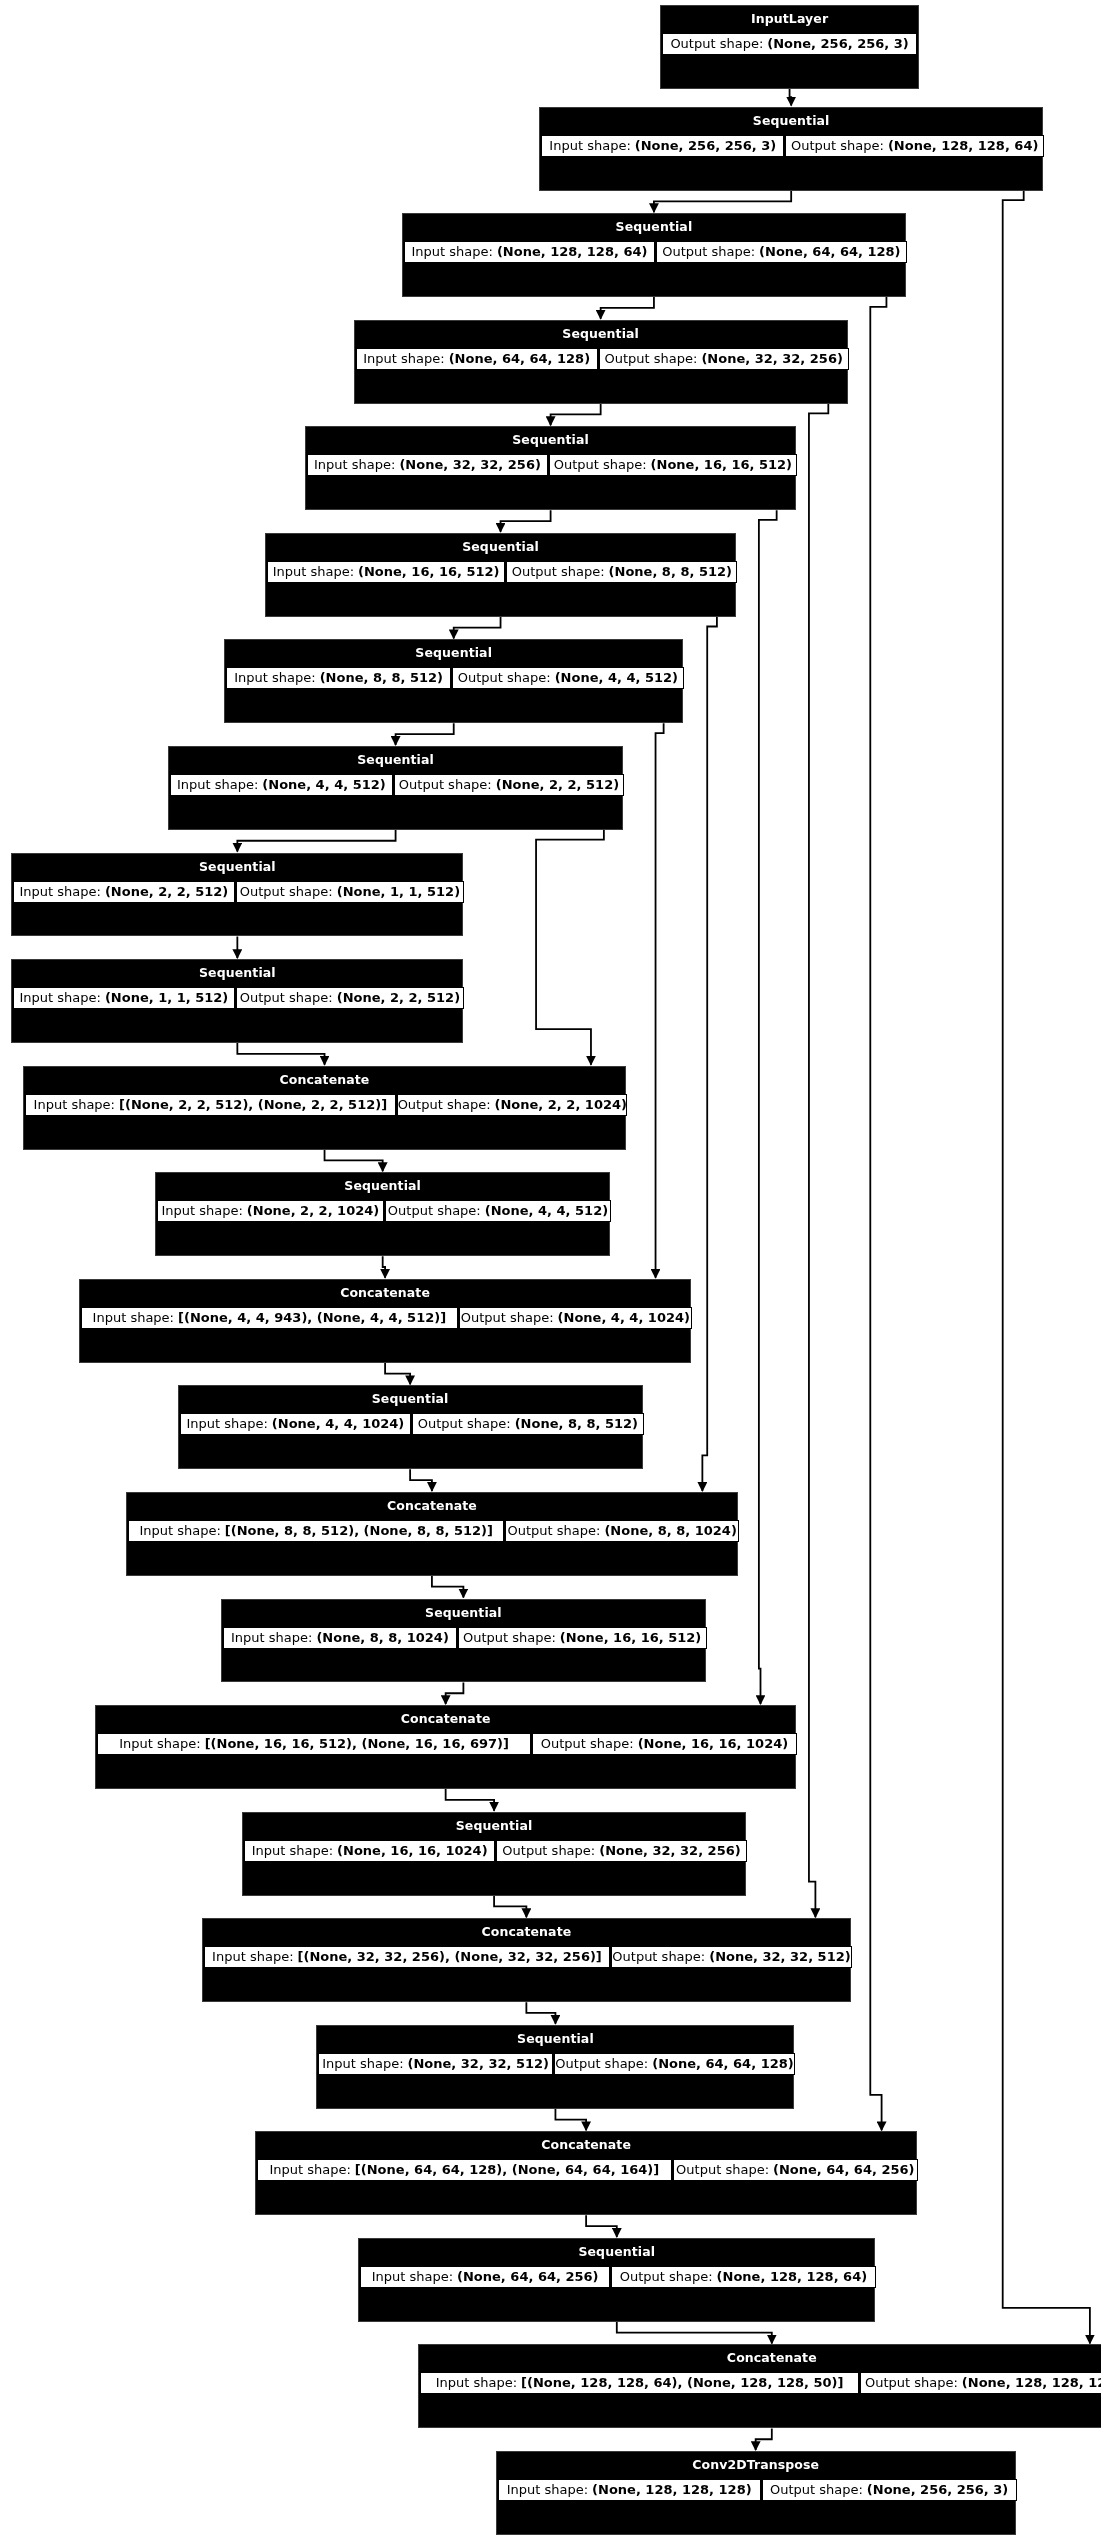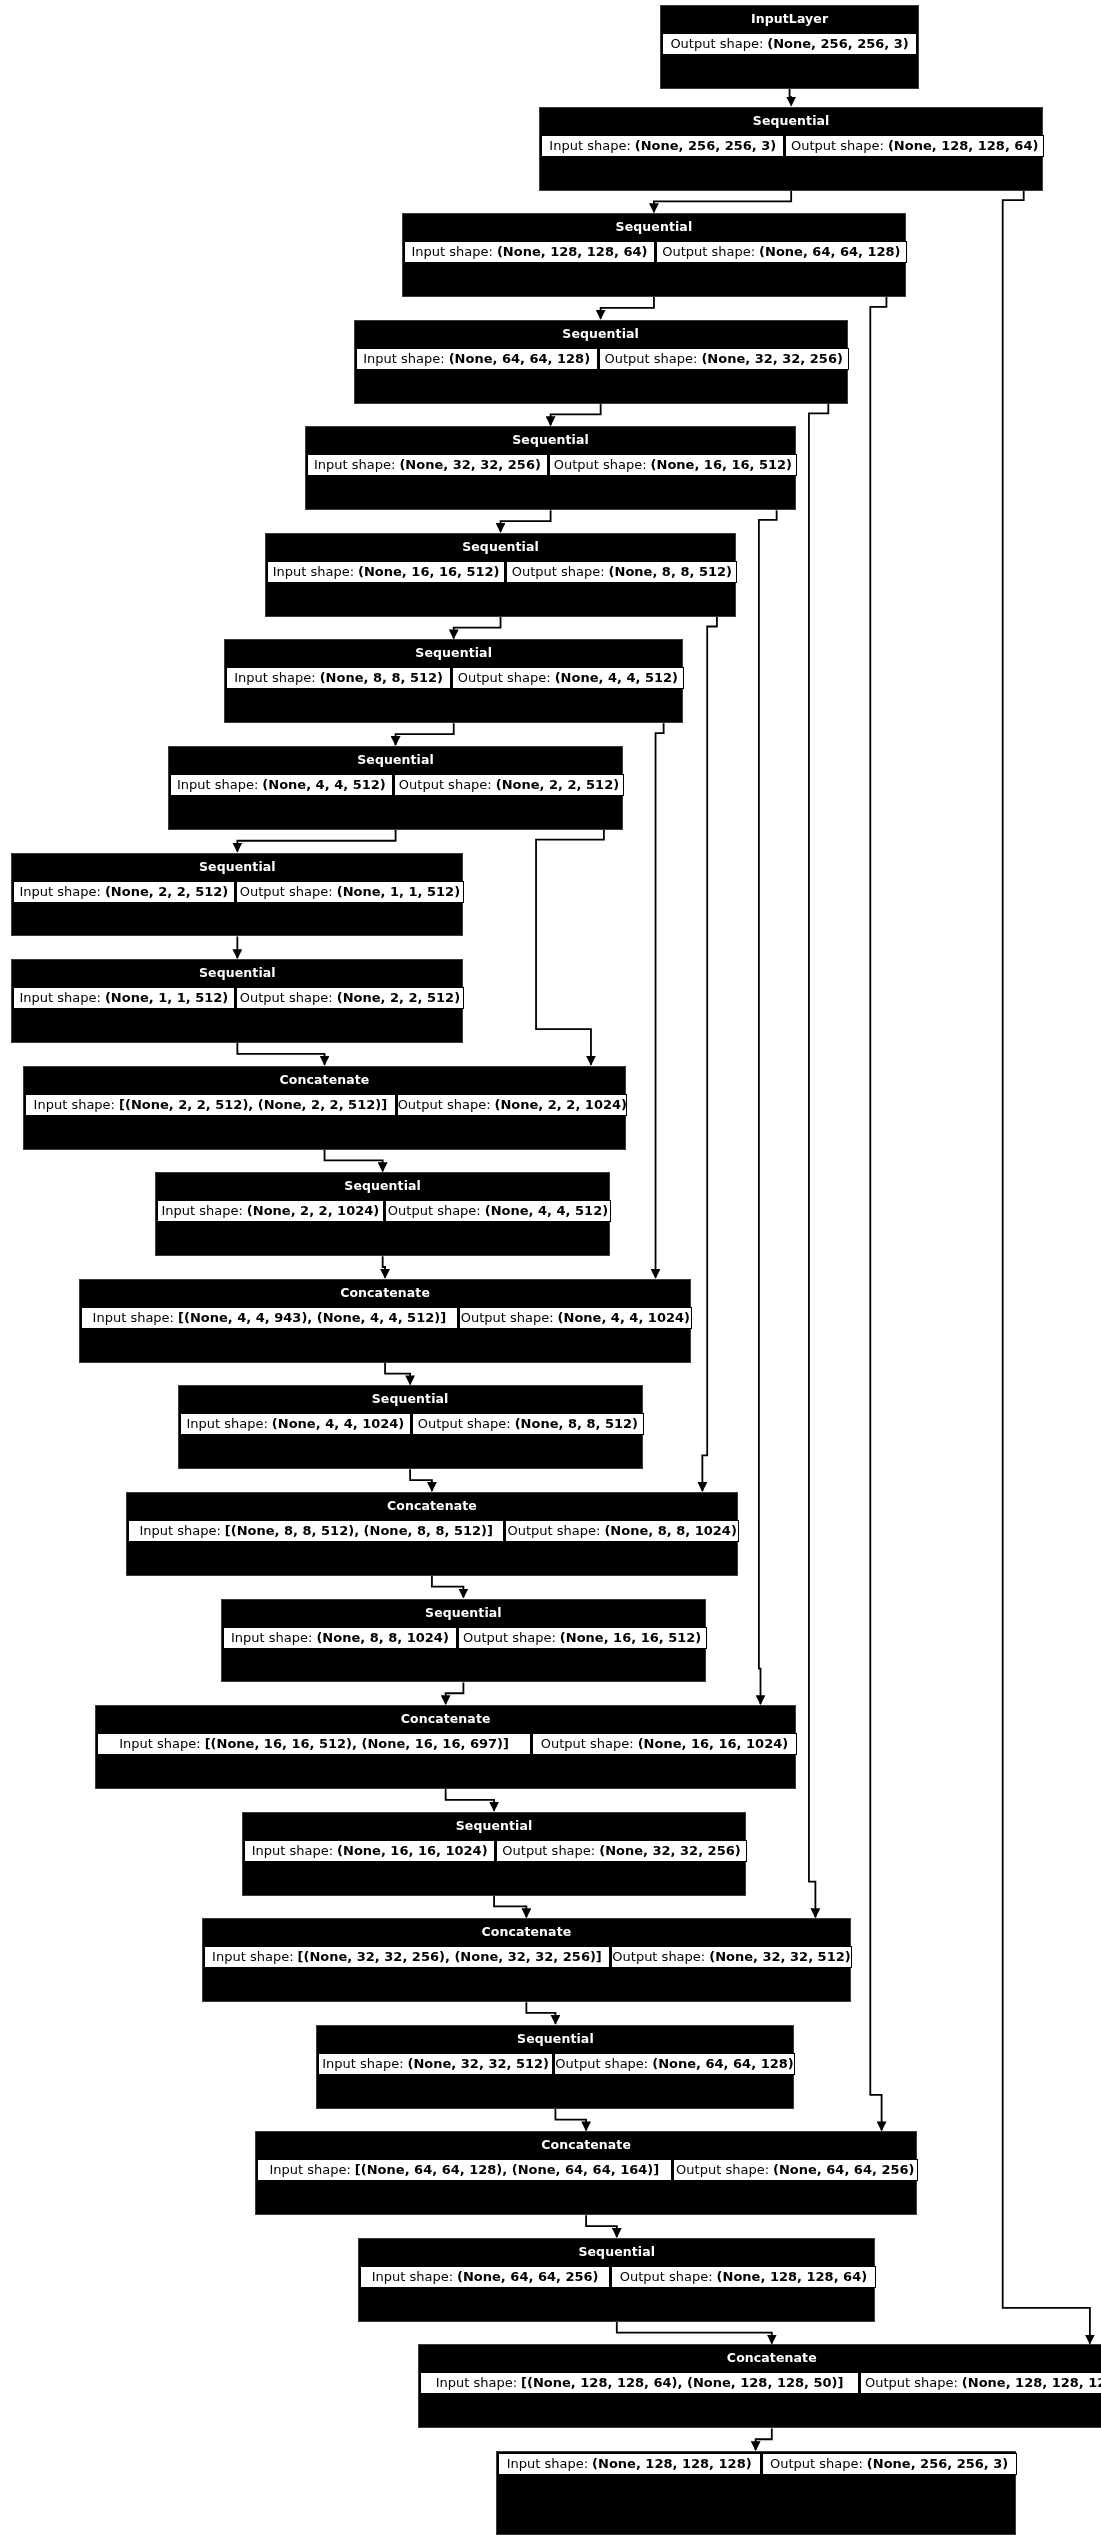--- a/index.html
+++ b/index.html
@@ -358,20 +358,21 @@
             <span class="lbl">Input shape:</span>
             <span class="val">[(None, 128, 128, 64), (None, 128, 128, 50)]</span>
           </div>
           <div class="cell" style="flex: 0 0 37.78%;">
             <span class="lbl">Output shape:</span>
             <span class="val">(None, 128, 128, 128)</span>
           </div>
         </div>
       </div>
       <div class="node" style="left: 495.697px; top: 2451.04px; width: 519.917px; height: 83.9618px;">
+        <div class="node-title">Conv2DTranspose</div>
         <div class="node-body">
           <div class="cell" style="flex: 0 0 50.77%;">
             <span class="lbl">Input shape:</span>
             <span class="val">(None, 128, 128, 128)</span>
           </div>
           <div class="cell" style="flex: 0 0 49.23%;">
             <span class="lbl">Output shape:</span>
             <span class="val">(None, 256, 256, 3)</span>
           </div>
         </div>

